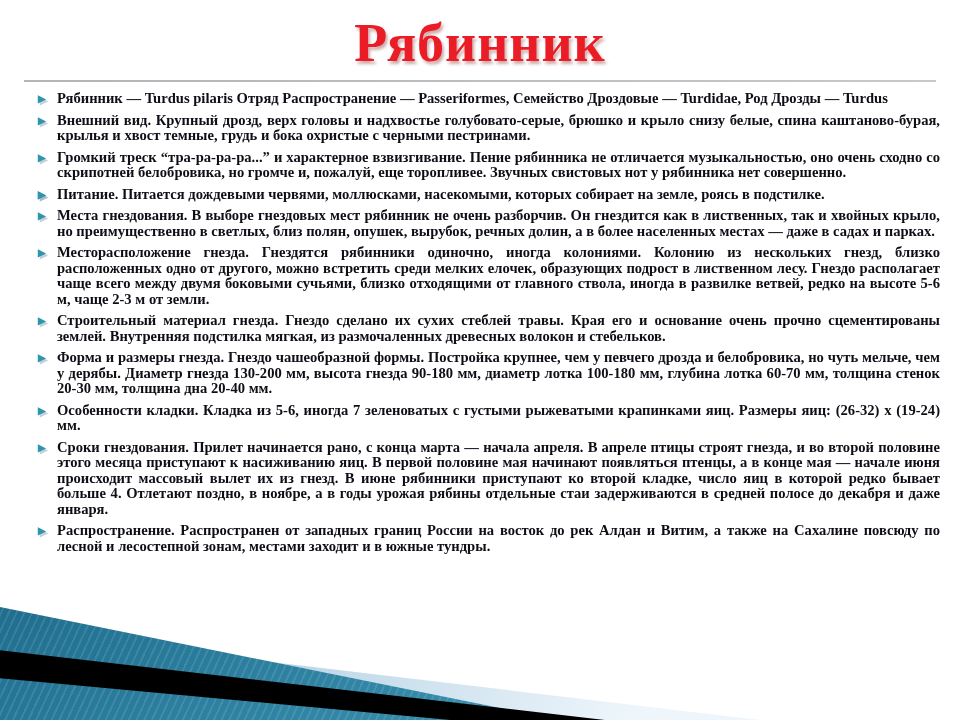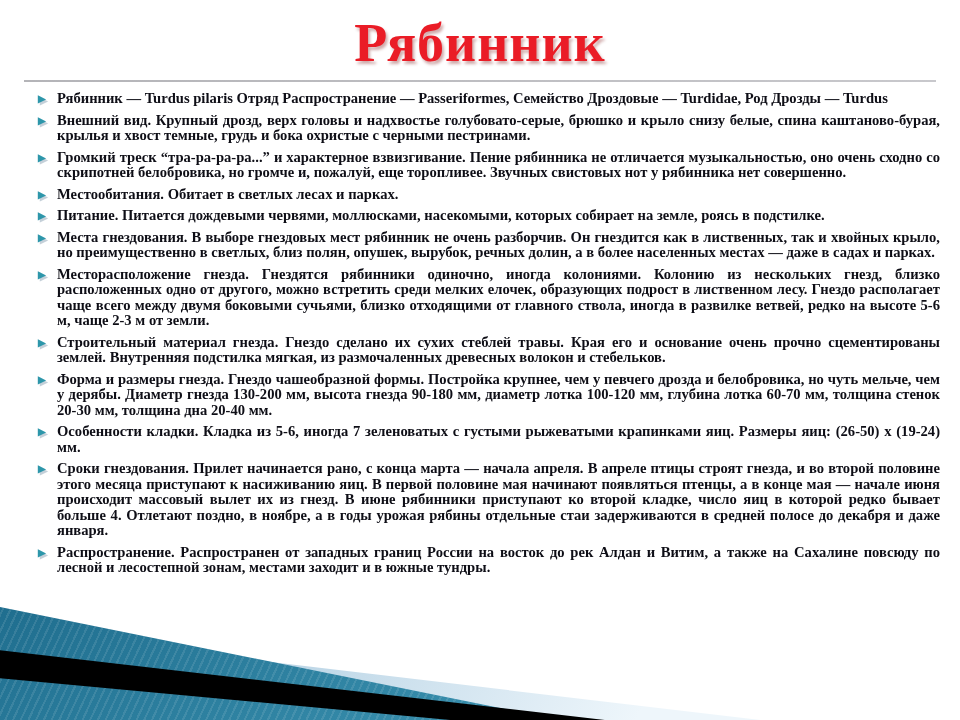--- a/index.html
+++ b/index.html
@@ -49,26 +49,26 @@
   <div class="deco deco-pale"></div>
   <div class="deco deco-teal"></div>
 
   <h1 class="title">Рябинник</h1>
   <div class="rule"></div>
 
   <ul class="bullets">
     <li><span class="blt">▶</span><span>Рябинник — Turdus pilaris Отряд Распространение — Passeriformes, Семейство Дроздовые — Turdidae, Род Дрозды — Turdus</span></li>
     <li><span class="blt">▶</span><span>Внешний вид. Крупный дрозд, верх головы и надхвостье голубовато-серые, брюшко и крыло снизу белые, спина каштаново-бурая, крылья и хвост темные, грудь и бока охристые с черными пестринами.</span></li>
     <li><span class="blt">▶</span><span>Громкий треск “тра-ра-ра-ра...” и характерное взвизгивание. Пение рябинника не отличается музыкальностью, оно очень сходно со скрипотней белобровика, но громче и, пожалуй, еще торопливее. Звучных свистовых нот у рябинника нет совершенно.</span></li>
-    <li><span class="blt">▶</span><span>Местообитания. Обитает в светлых лесах и парках.</span></li>
+    <li><span class="blt">▶</span></li>
     <li><span class="blt">▶</span><span>Питание. Питается дождевыми червями, моллюсками, насекомыми, которых собирает на земле, роясь в подстилке.</span></li>
     <li><span class="blt">▶</span><span>Места гнездования. В выборе гнездовых мест рябинник не очень разборчив. Он гнездится как в лиственных, так и хвойных крыло, но преимущественно в светлых, близ полян, опушек, вырубок, речных долин, а в более населенных местах — даже в садах и парках.</span></li>
     <li><span class="blt">▶</span><span>Месторасположение гнезда. Гнездятся рябинники одиночно, иногда колониями. Колонию из нескольких гнезд, близко расположенных одно от другого, можно встретить среди мелких елочек, образующих подрост в лиственном лесу. Гнездо располагает чаще всего между двумя боковыми сучьями, близко отходящими от главного ствола, иногда в развилке ветвей, редко на высоте 5-6 м, чаще 2-3 м от земли.</span></li>
     <li><span class="blt">▶</span><span>Строительный материал гнезда. Гнездо сделано их сухих стеблей травы. Края его и основание очень прочно сцементированы землей. Внутренняя подстилка мягкая, из размочаленных древесных волокон и стебельков.</span></li>
-    <li><span class="blt">▶</span><span>Форма и размеры гнезда. Гнездо чашеобразной формы. Постройка крупнее, чем у певчего дрозда и белобровика, но чуть мельче, чем у дерябы. Диаметр гнезда 130-200 мм, высота гнезда 90-180 мм, диаметр лотка 100-120 мм, глубина лотка 60-70 мм, толщина стенок 20-30 мм, толщина дна 20-40 мм.</span></li>
-    <li><span class="blt">▶</span><span>Особенности кладки. Кладка из 5-6, иногда 7 зеленоватых с густыми рыжеватыми крапинками яиц. Размеры яиц: (26-50) x (19-24) мм.</span></li>
+    <li><span class="blt">▶</span><span>Форма и размеры гнезда. Гнездо чашеобразной формы. Постройка крупнее, чем у певчего дрозда и белобровика, но чуть мельче, чем у дерябы. Диаметр гнезда 130-200 мм, высота гнезда 90-180 мм, диаметр лотка 100-180 мм, глубина лотка 60-70 мм, толщина стенок 20-30 мм, толщина дна 20-40 мм.</span></li>
+    <li><span class="blt">▶</span><span>Особенности кладки. Кладка из 5-6, иногда 7 зеленоватых с густыми рыжеватыми крапинками яиц. Размеры яиц: (26-32) x (19-24) мм.</span></li>
     <li><span class="blt">▶</span><span>Сроки гнездования. Прилет начинается рано, с конца марта — начала апреля. В апреле птицы строят гнезда, и во второй половине этого месяца приступают к насиживанию яиц. В первой половине мая начинают появляться птенцы, а в конце мая — начале июня происходит массовый вылет их из гнезд. В июне рябинники приступают ко второй кладке, число яиц в которой редко бывает больше 4. Отлетают поздно, в ноябре, а в годы урожая рябины отдельные стаи задерживаются в средней полосе до декабря и даже января.</span></li>
     <li><span class="blt">▶</span><span>Распространение. Распространен от западных границ России на восток до рек Алдан и Витим, а также на Сахалине повсюду по лесной и лесостепной зонам, местами заходит и в южные тундры.</span></li>
   </ul>
 
   <div class="deco deco-stripe"></div>
 
 </div>
 
 </body></html>

